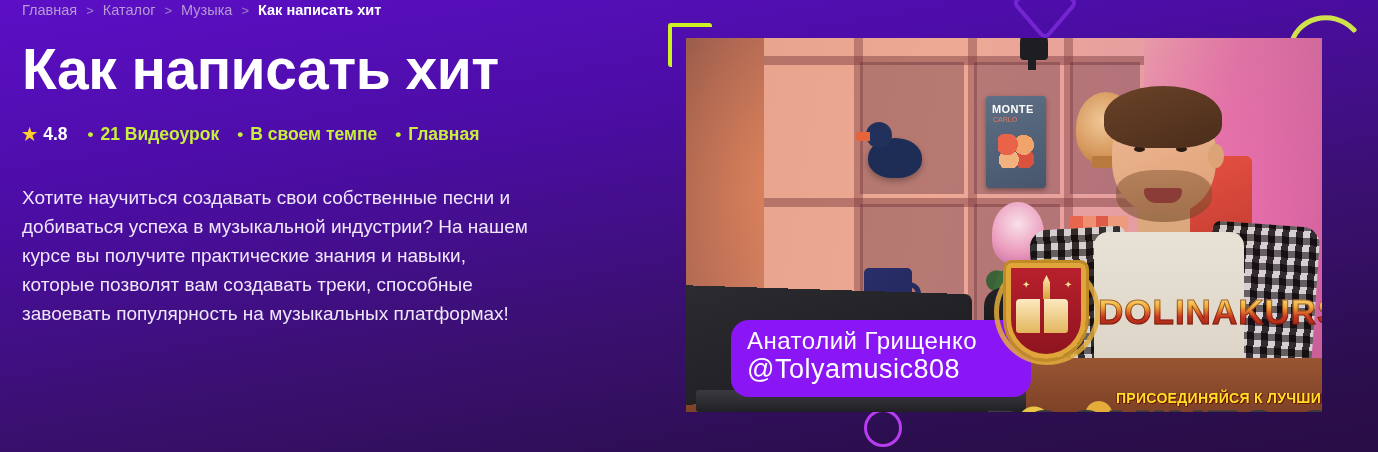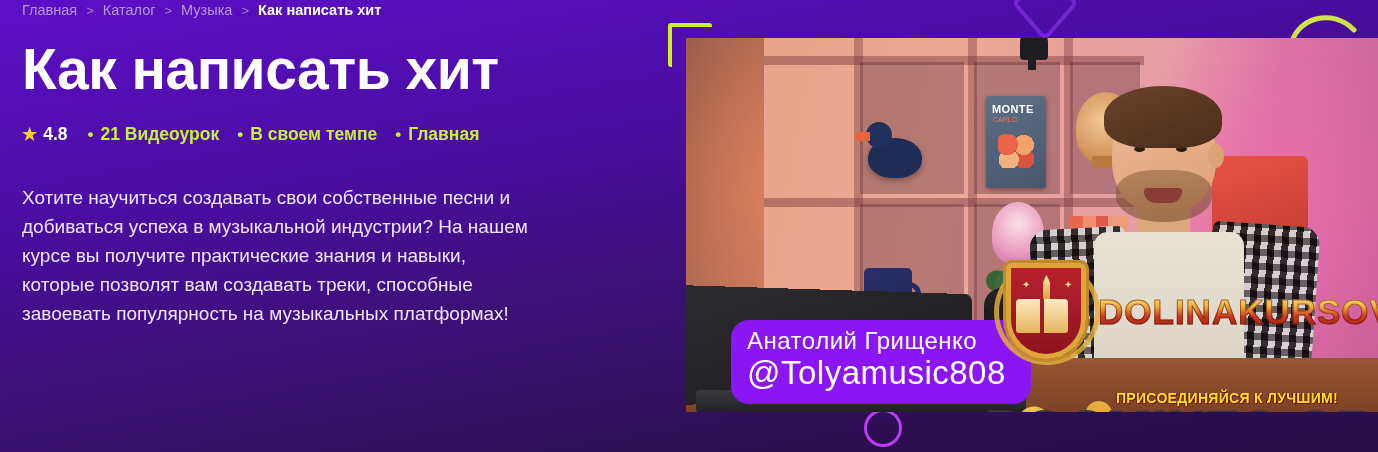--- a/index.html
+++ b/index.html
@@ -52,21 +52,21 @@
     border-left:4px solid #cdf224; border-top:4px solid #cdf224; border-radius:3px;
   }
   .deco-triangle { position:absolute; left:372px; top:-6px; width:62px; height:44px; opacity:.85; }
   .deco-arc { position:absolute; left:646px; top:6px; width:70px; height:46px; }
   .deco-circle {
     position:absolute; left:222px; top:409px; width:38px; height:38px;
     border:3px solid #b83df0; border-radius:50%;
   }
 
   .video-frame {
-    position:absolute; left:44px; top:38px; width:692px; height:374px;
+    position:absolute; left:44px; top:38px; width:636px; height:374px;
     overflow:hidden; background:#0f766e;
   }
 
   
   .bg-wall { position:absolute; inset:0;
     background:linear-gradient(105deg,#8a5248 0%,#b0695a 16%,#e09a82 34%,#e7a68e 48%,#e69ea6 62%,#d8739f 76%,#c05a92 100%); }
   .wall-glow-l { position:absolute; left:-40px; top:-30px; width:330px; height:430px;
     background:radial-gradient(ellipse at 40% 40%, rgba(255,150,90,.55), rgba(255,150,90,0) 68%); }
   .wall-glow-r { position:absolute; right:-60px; top:-20px; width:340px; height:450px;
     background:radial-gradient(ellipse at 55% 45%, rgba(255,110,190,.5), rgba(255,110,190,0) 70%); }
@@ -178,21 +178,21 @@
     background:linear-gradient(#232327,#121214); border-radius:18px 18px 6px 6px; }
   .mic-ring { position:absolute; left:300px; top:322px; width:36px; height:10px;
     background:#3faa52; border-radius:3px; }
 
   
   .name-badge {
     position:absolute; left:45px; top:282px; width:300px; padding:8px 16px 12px;
     background:#8b16f5; border-radius:18px; text-align:left; color:#fff;
   }
   .badge-name { font-size:24px; letter-spacing:.5px; line-height:1.1; white-space:nowrap; }
-  .badge-handle { font-size:33px; letter-spacing:.5px; line-height:1.15; white-space:nowrap; }
+  .badge-handle { font-size:27px; letter-spacing:.5px; line-height:1.15; white-space:nowrap; }
 
   
   .wm-dolina { position:absolute; left:302px; top:215px; display:flex; align-items:center; }
   .crest { position:relative; width:118px; height:118px; }
   .crest-shield { position:absolute; left:18px; top:10px; width:80px; height:96px;
     background:linear-gradient(#b8202c,#8e141f); border-radius:6px 6px 42px 42px;
     border:5px solid #e0a63a; box-shadow:0 0 0 3px #c08a27; }
   .crest-book-l, .crest-book-r { position:absolute; top:46px; width:24px; height:34px;
     background:linear-gradient(#fde9c0,#e2b65d); }
   .crest-book-l { left:28px; border-radius:4px 0 0 3px; }

